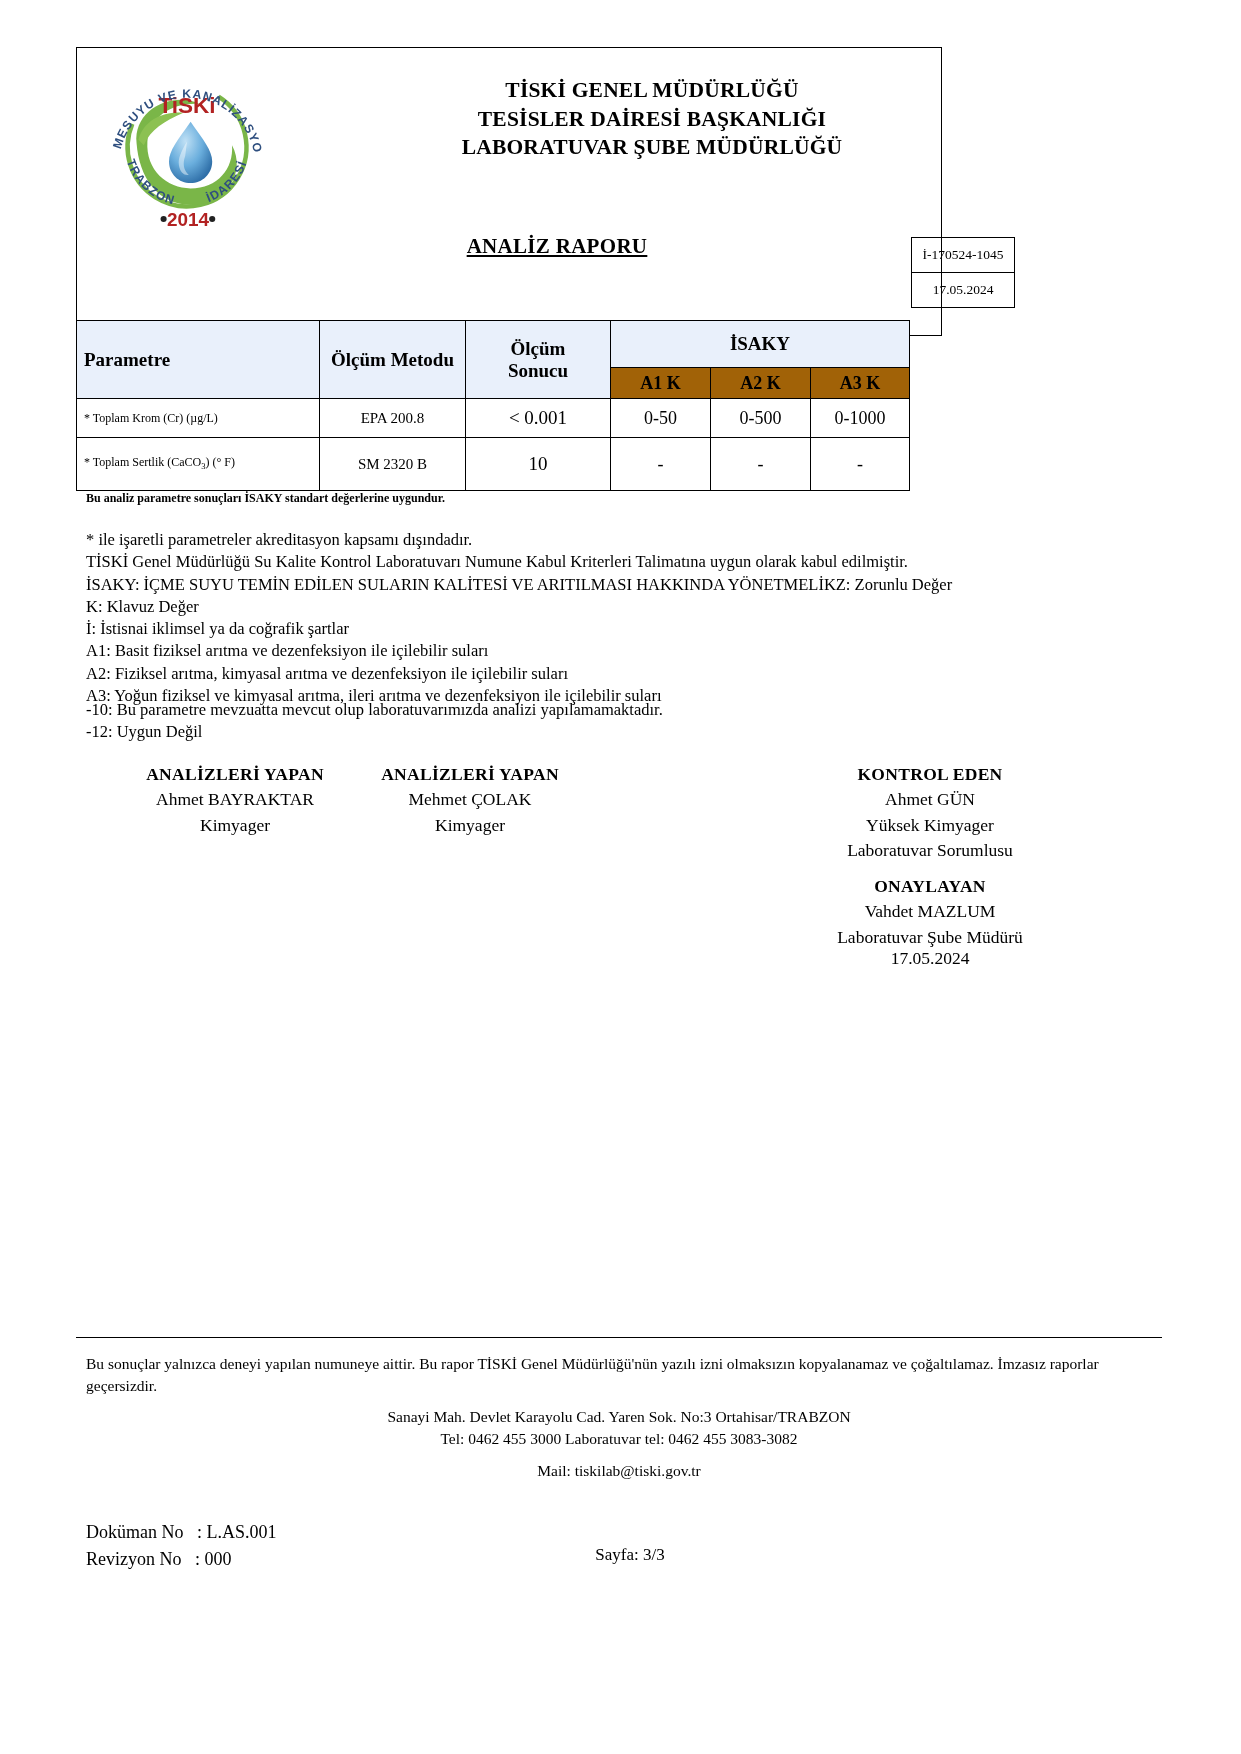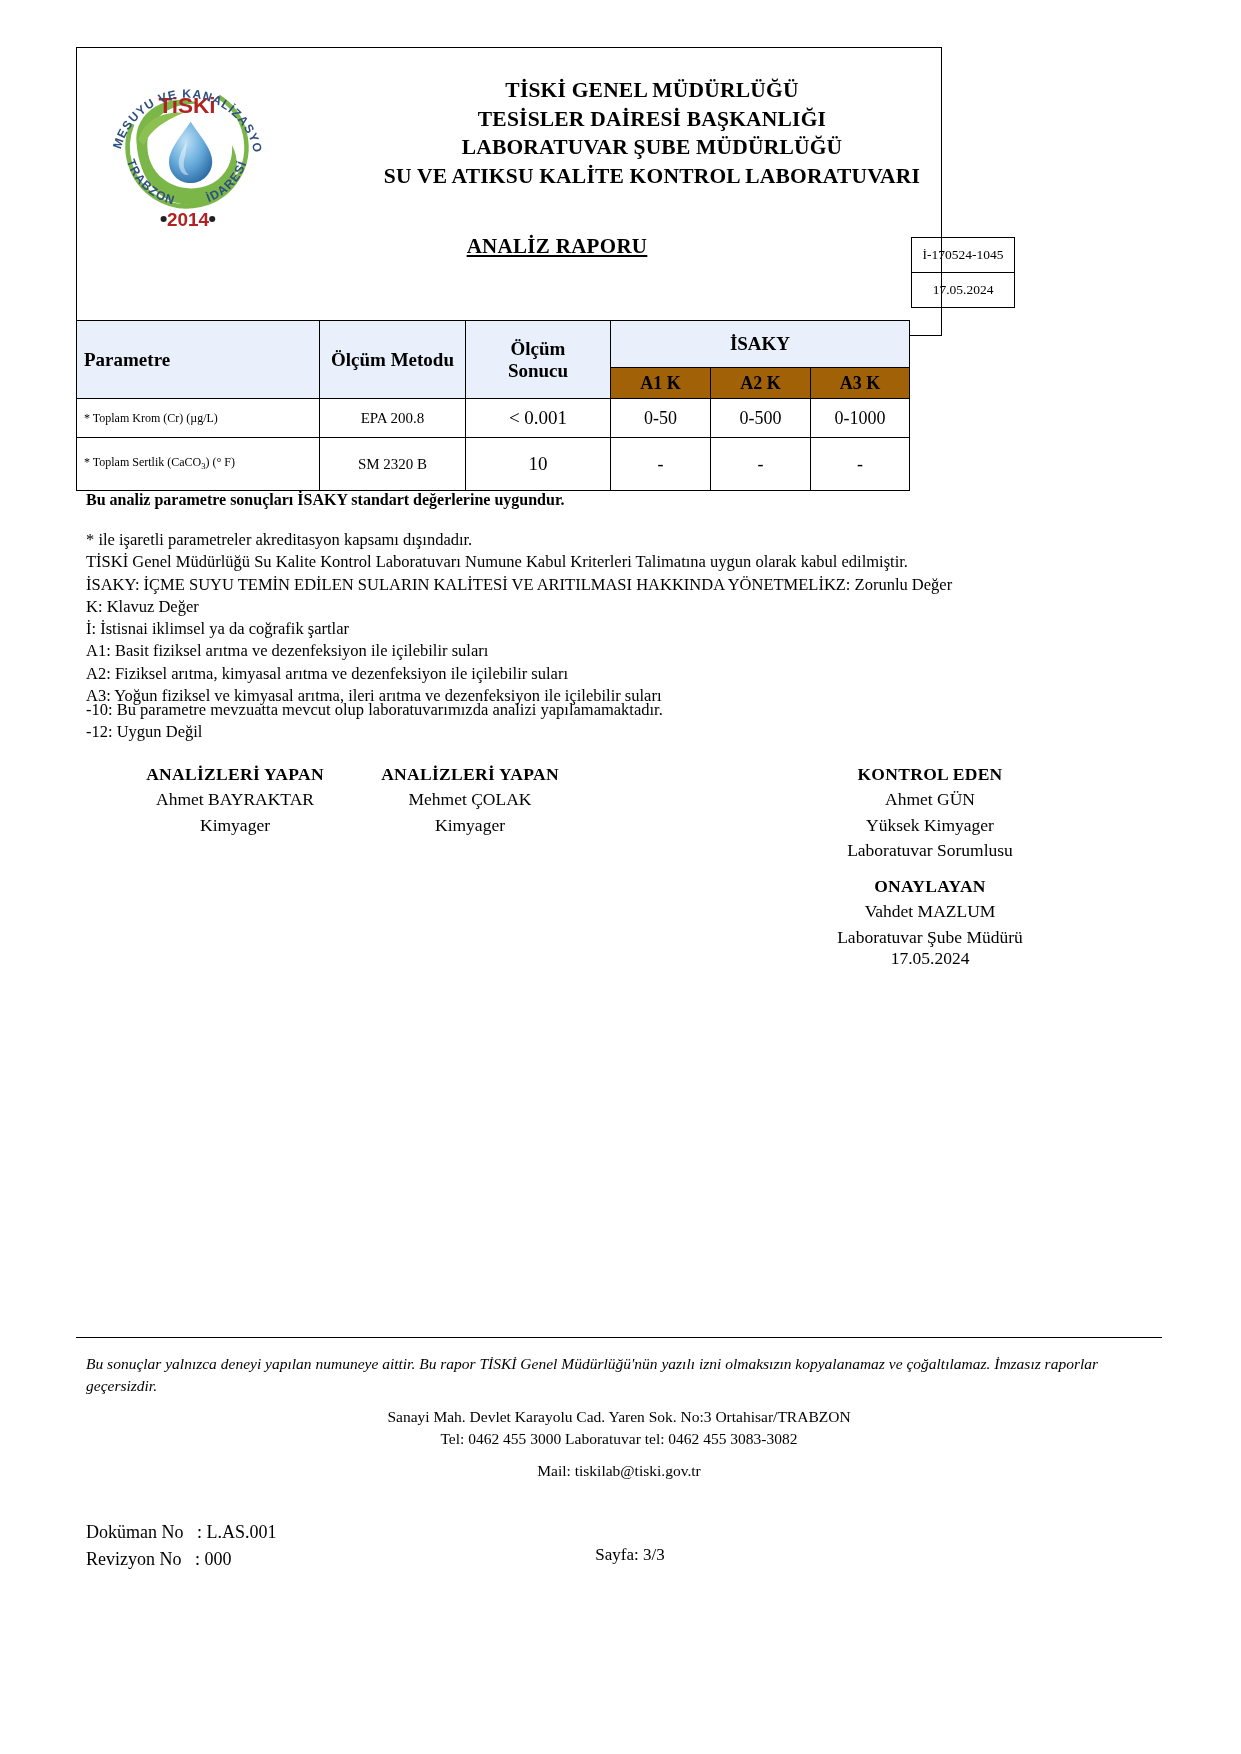--- a/index.html
+++ b/index.html
@@ -142,21 +142,21 @@
   }
   tr.row-1 td { height: 38px; }
   tr.row-2 td { height: 52px; }
   sub { font-size: 0.72em; }
 
   
   .conformity {
     position: absolute;
     left: 86px;
     top: 491px;
-    font-size: 16px;
+    font-size: 12px;
     font-weight: bold;
   }
 
   
   .notes {
     position: absolute;
     left: 86px;
     top: 529px;
     width: 1000px;
     font-size: 16.5px;
@@ -208,21 +208,20 @@
     border-top: 1.6px solid #000;
   }
   .footer-disclaimer {
     position: absolute;
     left: 86px;
     top: 1353px;
     width: 1060px;
     font-size: 15.5px;
     line-height: 1.4;
     text-align: left;
-    font-style: italic;
   }
   .footer-address {
     position: absolute;
     left: 76px;
     top: 1406px;
     width: 1086px;
     text-align: center;
     font-size: 15.5px;
     line-height: 1.45;
   }
@@ -304,21 +303,20 @@
         <circle cx="74" cy="180" r="3.4" fill="#222"></circle>
         <circle cx="128" cy="180" r="3.4" fill="#222"></circle>
         <text x="101" y="188" text-anchor="middle" font-family="'Liberation Sans', sans-serif" font-size="21" font-weight="bold" fill="#b22222">2014</text>
       </svg>
     </div>
 
     <div class="org-titles">
       <div>TİSKİ GENEL MÜDÜRLÜĞÜ</div>
       <div>TESİSLER DAİRESİ BAŞKANLIĞI</div>
       <div>LABORATUVAR ŞUBE MÜDÜRLÜĞÜ</div>
-      <div>SU VE ATIKSU KALİTE KONTROL LABORATUVARI</div>
     </div>
 
     <div class="report-title">ANALİZ RAPORU</div>
 
     <div class="ref-box">
       <div class="cell first">İ-170524-1045</div>
       <div class="cell">17.05.2024</div>
     </div>
   </div>
 

